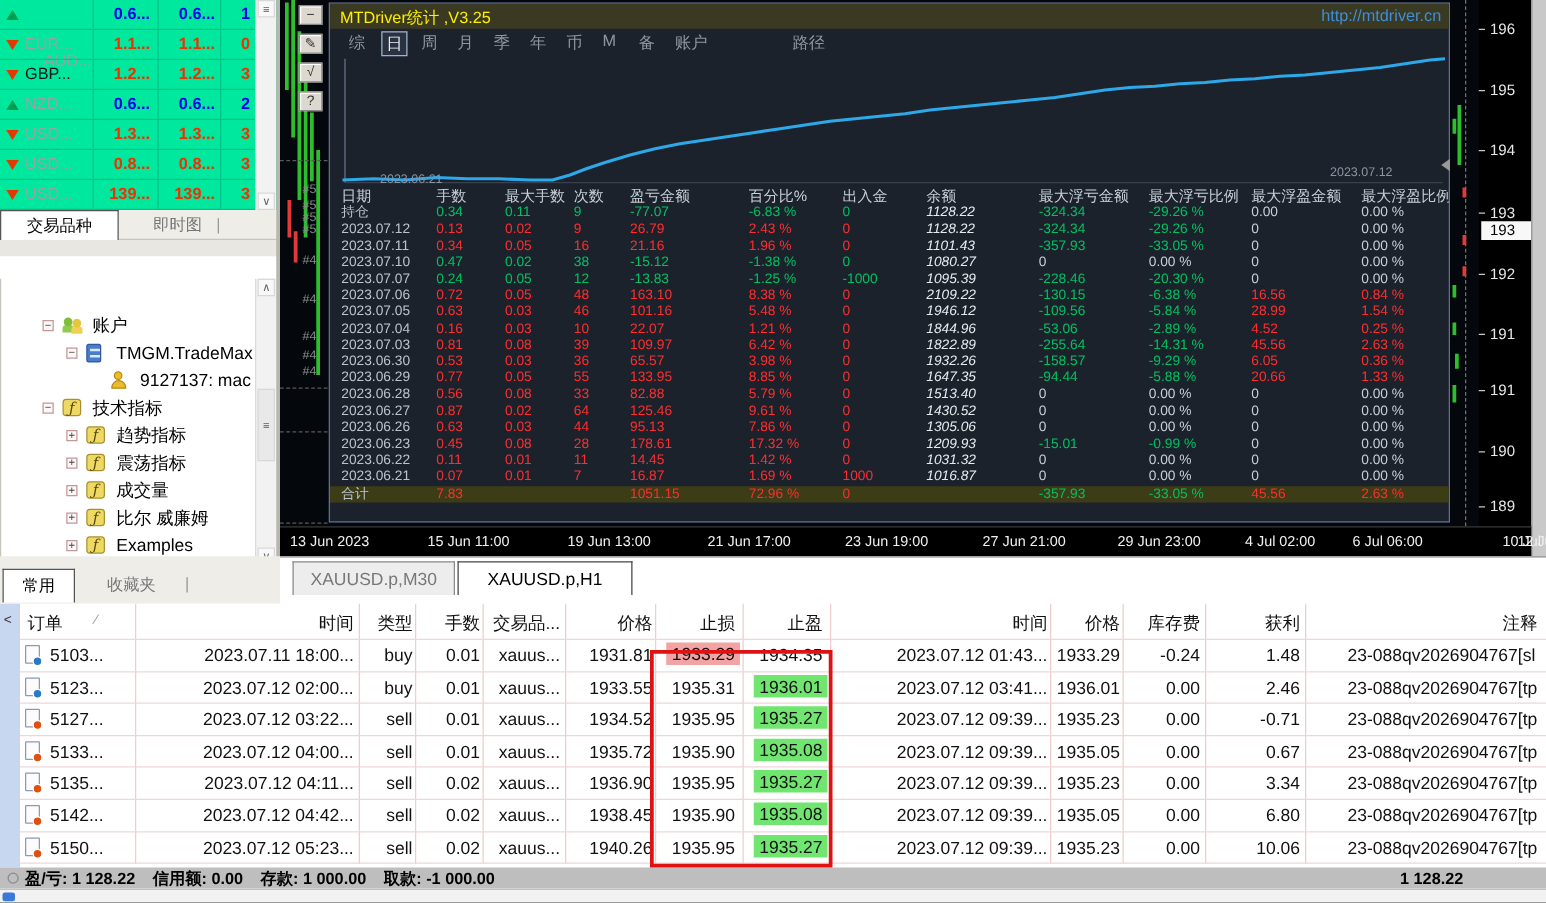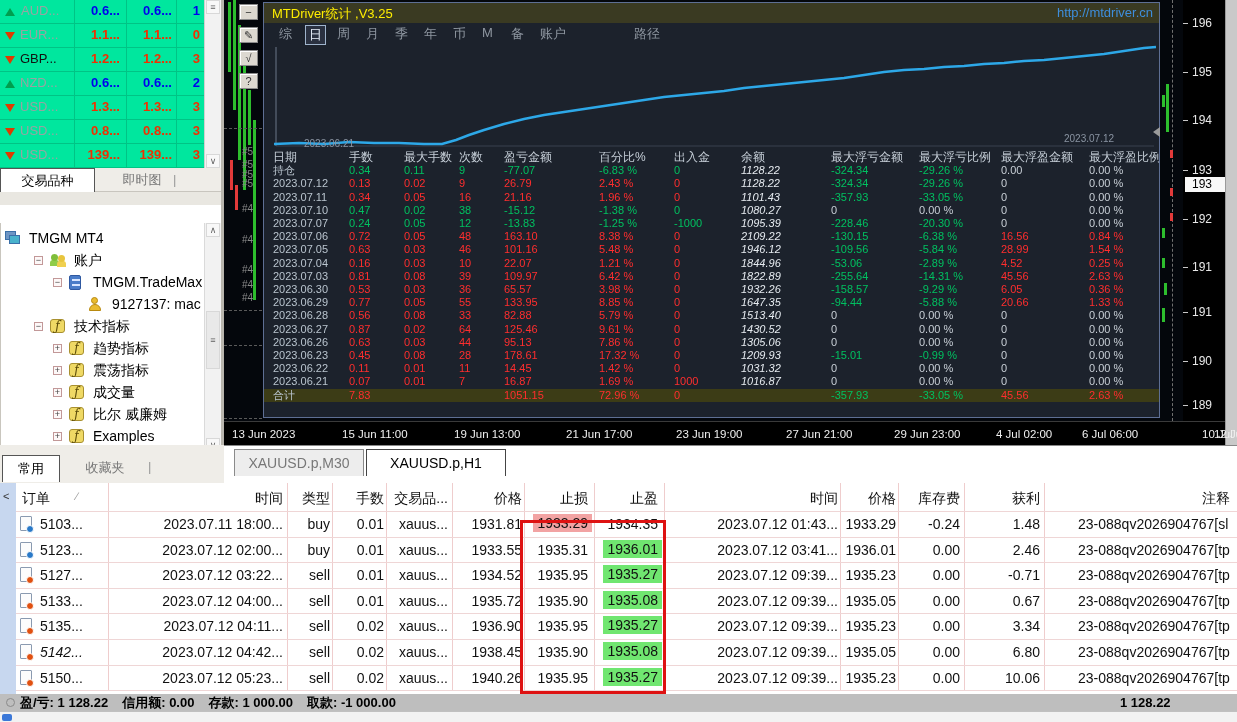--- a/index.html
+++ b/index.html
@@ -140,21 +140,21 @@
   #v-divider { left:221px; top:0; width:3px; height:445px; background:#B9B6AE; }
 </style>
 </head>
 <body>
 
 <div id="root">
 
   <div id="market-watch" class="abs">
       <span class="mw-row" style="top: 0px;">
         <span class="tri-up"></span>
-        <span class="mw-cell mw-sym" style="left: 21px;">AUD...</span>
+        <span class="mw-cell mw-sym" style="left: 35px; margin-top: 38px;">AUD...</span>
         <span class="mw-cell mw-val blue" style="left: 76px; width: 44px; text-align: right;">0.6...</span>
         <span class="mw-cell mw-val blue" style="left: 128px; width: 44px; text-align: right;">0.6...</span>
         <span class="mw-cell mw-val blue" style="left: 178px; width: 22px; text-align: right;">1</span>
         <span class="mw-div" style="left: 74px;"></span>
         <span class="mw-div" style="left: 126px;"></span>
         <span class="mw-div" style="left: 176px;"></span>
       </span>
       <span class="mw-row" style="top: 24px;">
         <span class="tri-down"></span>
         <span class="mw-cell mw-sym" style="left: 20px;">EUR...</span>
@@ -221,27 +221,20 @@
       </span>
     </div>
   <div id="mw-tabs" class="abs">
       <span class="panel-tab active" style="left: 0px; width: 95px;">交易品种</span>
       <span class="tab-sep" style="left: 173px;">|</span>
       <span class="panel-tab" style="left: 103px; width: 78px;">即时图</span>
     </div>
 
   <div id="nav-splitter" class="abs"></div>
   <div id="navigator-tree" class="abs">
-      <span class="tree-row" style="top: 5px;">
-        <span class="ticon icon-platform" style="left: 4px;">
-          <i class="b"></i>
-          <i class="f"></i>
-        </span>
-        <span class="tree-label" style="left: 28px;">TMGM MT4</span>
-      </span>
       <span class="tree-row" style="top: 27px;">
         <span class="expander" style="left: 33px;">−</span>
         <span class="ticon icon-accounts" style="left: 49px;">
           <i class="b1"></i>
           <i class="b2"></i>
           <i class="h1"></i>
           <i class="h2"></i>
         </span>
         <span class="tree-label" style="left: 73px;">账户</span>
       </span>
@@ -817,21 +810,21 @@
           <span class="td-cell" style="right: 399px;">2023.07.12 09:39...</span>
           <span class="td-cell" style="right: 341px;">1935.23</span>
           <span class="td-cell" style="right: 277px;">0.00</span>
           <span class="td-cell" style="right: 197px;">3.34</span>
           <span class="td-cell" style="left: 1078px;">23-088qv2026904767[tp</span>
         </div>
         <div class="order-row" style="top: 157px;">
           <span class="doc-icon sell">
             <i></i>
           </span>
-          <span class="td-cell" style="left: 40px; font-style: italic;">5142...</span>
+          <span class="td-cell" style="left: 40px;">5142...</span>
           <span class="td-cell" style="right: 954px;">2023.07.12 04:42...</span>
           <span class="td-cell" style="right: 907px;">sell</span>
           <span class="td-cell" style="right: 853px;">0.02</span>
           <span class="td-cell" style="right: 789px;">xauus...</span>
           <span class="td-cell" style="right: 715px;">1938.45</span>
           <span class="td-cell" style="right: 649px;">1935.90</span>
           <span class="td-cell hl-green" style="right: 575px;">1935.08</span>
           <span class="td-cell" style="right: 399px;">2023.07.12 09:39...</span>
           <span class="td-cell" style="right: 341px;">1935.05</span>
           <span class="td-cell" style="right: 277px;">0.00</span>

